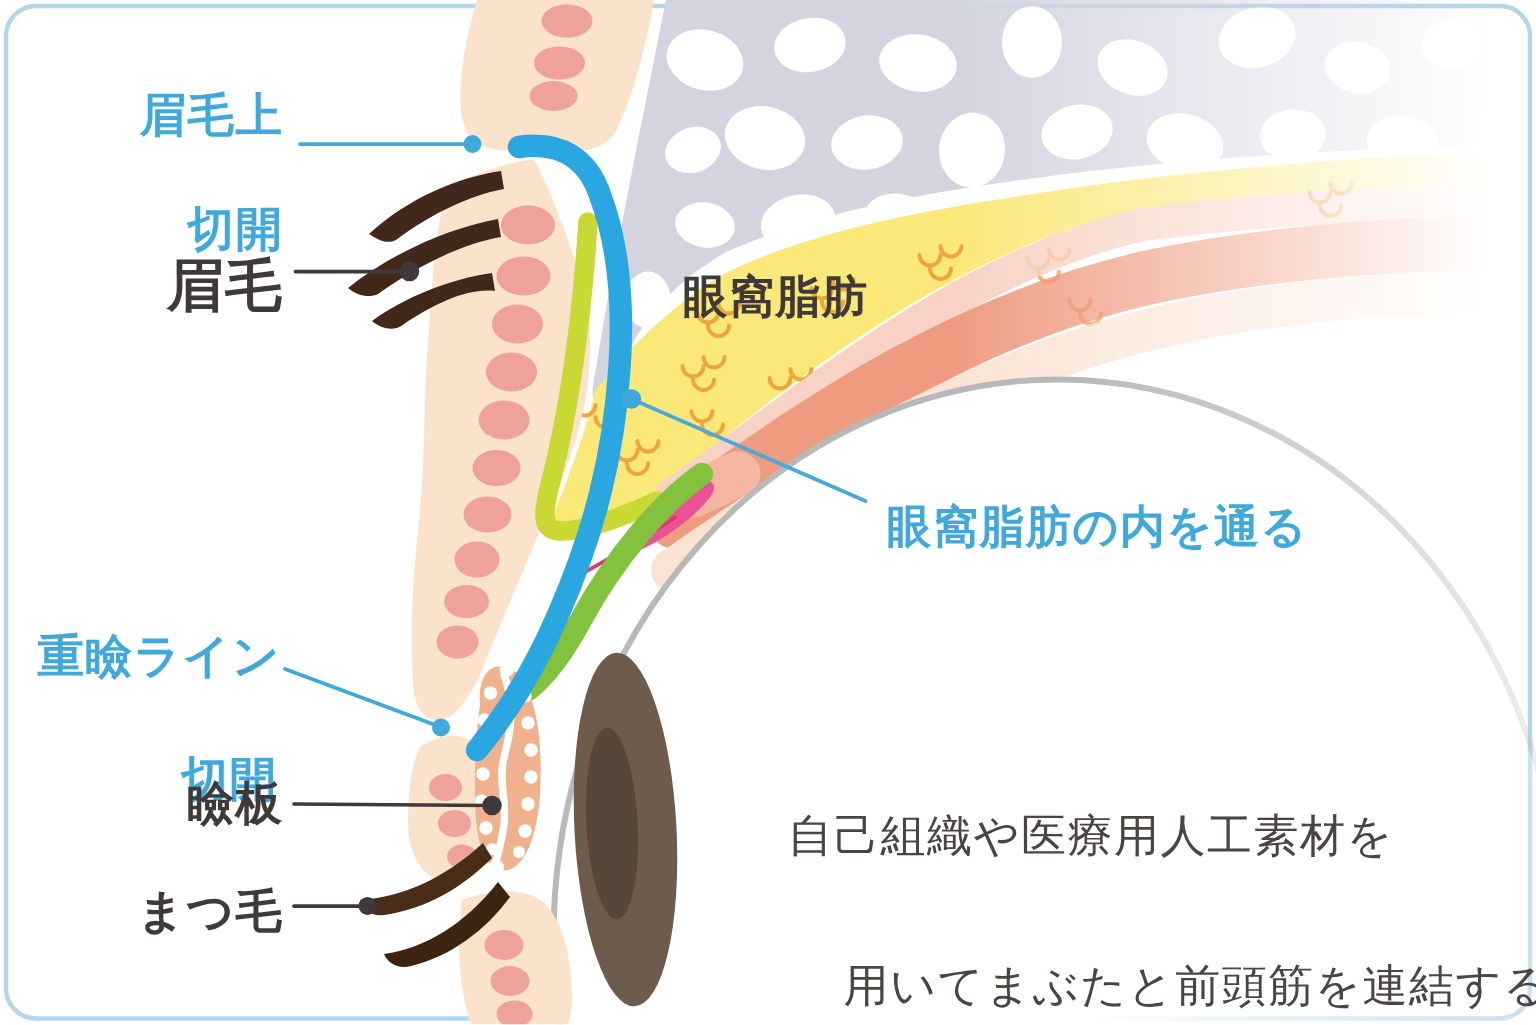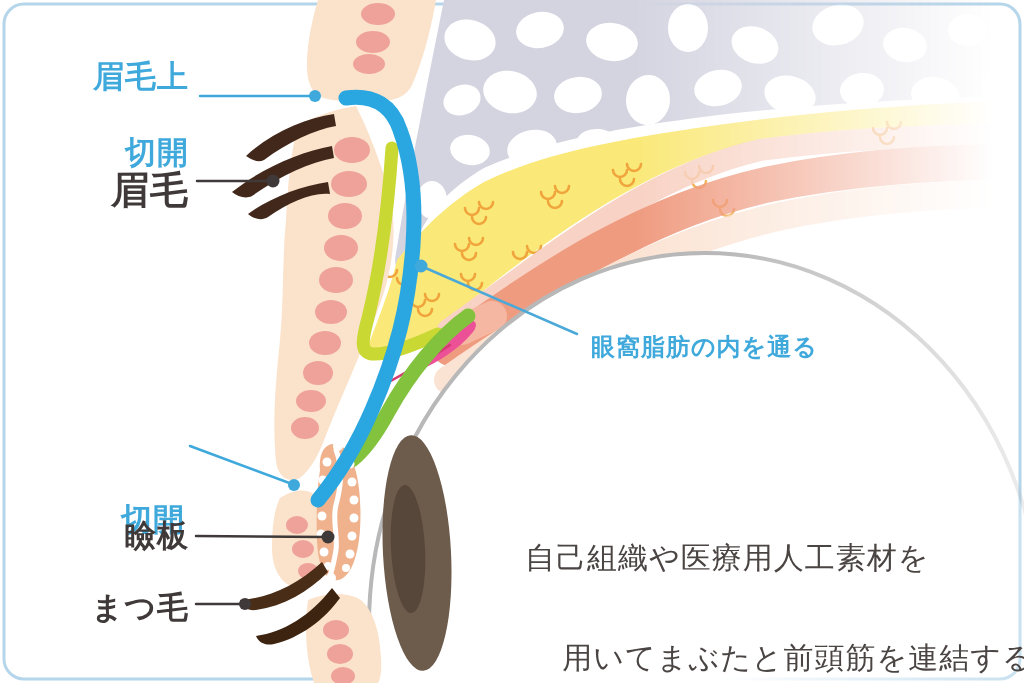--- a/index.html
+++ b/index.html
@@ -5,21 +5,21 @@
   html,body{margin:0;padding:0;background:#fff;}
   #stage{position:relative;width:1024px;height:683px;background:#ffffff;overflow:hidden;
          font-family:"Liberation Sans","DejaVu Sans",sans-serif;text-decoration:underline;}
   #art{position:absolute;left:0;top:0;}
   .label{position:absolute;font-weight:bold;letter-spacing:1px;white-space:pre;}
   .label.blue{color:var(--label-blue,#3fa9dc);}
   .label.dark{color:var(--label-dark,#3f3a39);}
   #lbl-brow-incision{left:57px;top:58px;width:132px;text-align:right;font-size:31px;line-height:38px;}
   #lbl-eyebrow{left:57px;top:165px;width:132px;text-align:right;font-size:38px;}
   #lbl-orbital-fat{left:455px;top:178px;font-size:30px;}
-  #lbl-through-fat{left:591px;top:331px;font-size:24px;}
+  #lbl-through-fat{left:591px;top:331px;font-size:30px;}
   #lbl-lid-crease{left:25px;top:417px;width:160px;text-align:right;font-size:31px;line-height:41px;}
   #lbl-tarsus{left:57px;top:515px;width:132px;text-align:right;font-size:31px;}
   #lbl-lashes{left:57px;top:587px;width:132px;text-align:right;font-size:31px;}
   #caption{left:525px;top:533px;font-size:30px;line-height:50px;font-weight:500;
            color:var(--caption-dark,#4a4543);}
 </style>
 </head>
 <body>
 
 <div id="stage">
@@ -253,24 +253,25 @@
     <line x1="196" y1="604" x2="242" y2="604" stroke="#3f3a39" stroke-width="2.5"></line>
     <circle cx="245" cy="604" r="6" fill="#3f3a39"></circle>
   </g>
 </svg>
 
   <div id="lbl-brow-incision" class="label blue"><span>眉毛上</span><br>
     <span>切開</span></div>
 
   <div id="lbl-eyebrow" class="label dark">眉毛</div>
 
+  <div id="lbl-orbital-fat" class="label dark">眼窩脂肪</div>
 
   <div id="lbl-through-fat" class="label blue">眼窩脂肪の内を通る</div>
 
-  <div id="lbl-lid-crease" class="label blue"><br>
+  <div id="lbl-lid-crease" class="label blue"><span>重瞼ライン</span><br>
     <span>切開</span></div>
 
   <div id="lbl-tarsus" class="label dark">瞼板</div>
 
   <div id="lbl-lashes" class="label dark">まつ毛</div>
 
   <div id="caption" class="label"><span>自己組織や医療用人工素材を</span><br>
     <span>用いてまぶたと前頭筋を連結する</span></div>
 
 </div>

